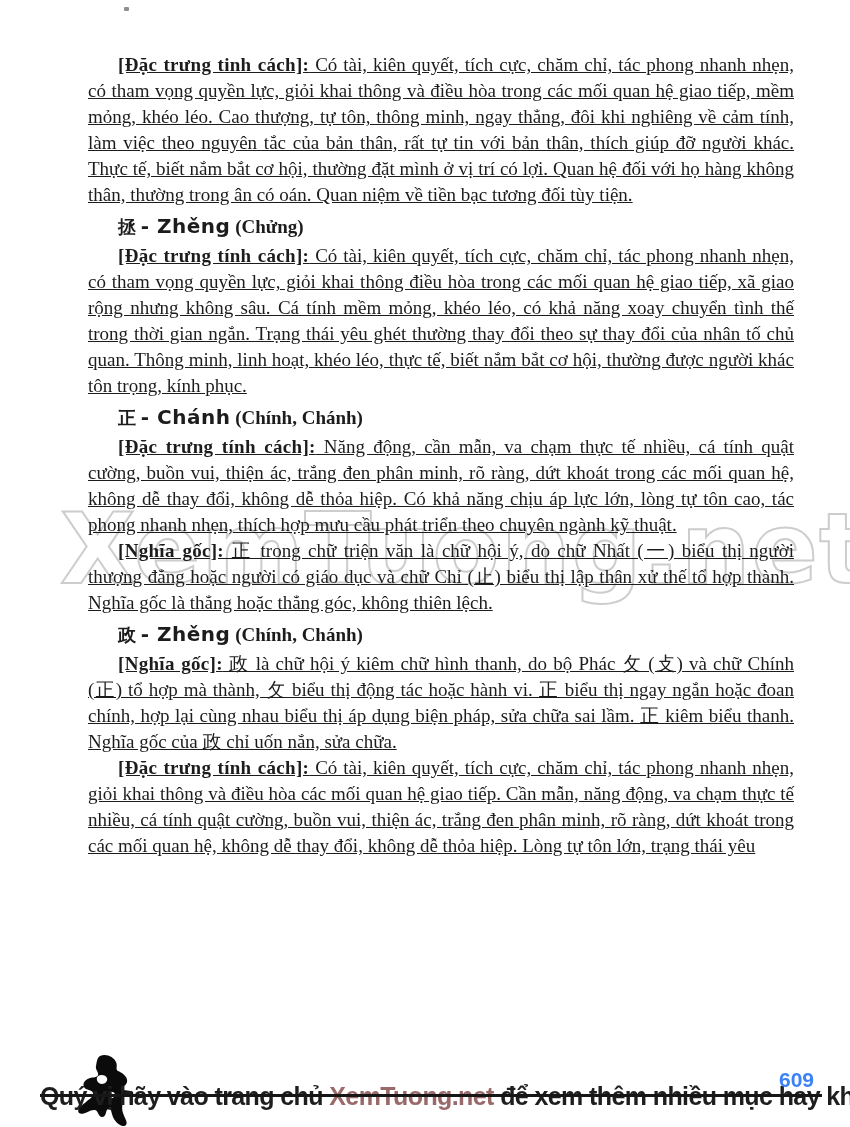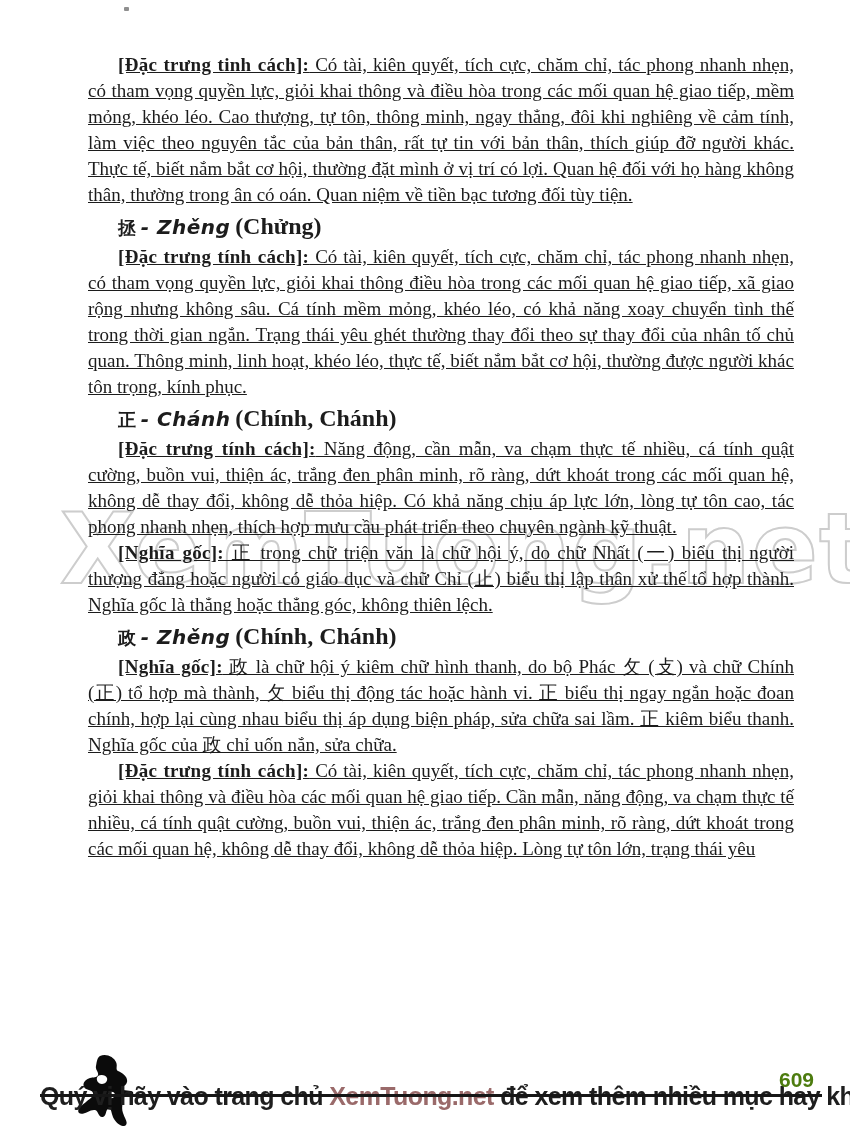--- a/index.html
+++ b/index.html
@@ -17,34 +17,34 @@
     white-space:nowrap; pointer-events:none;
   }
   .content {
     position:absolute; left:88px; top:52px; width:706px; z-index:2;
     font-size:19px; line-height:26px; text-align:justify;
   }
   p.para { margin:0; text-indent:30px;text-decoration:underline; }
   p.para b { letter-spacing:0.3px; }
   p.heading { margin:0; padding:5px 0 3px 0; text-indent:30px; font-weight:bold; }
   .hanzi  { font-size:18px; }
-  .pinyin { font-family:"DejaVu Sans", sans-serif; font-size:20px; letter-spacing:0.5px;font-style:italic; }
-  .viet   { font-size:24px; }
+  .pinyin { font-family:"DejaVu Sans", sans-serif; font-size:20px; letter-spacing:0.5px; }
+  .viet   { font-size:19px; }
   .footer-area { position:absolute; left:0; top:1050px; width:850px; height:77px; z-index:3; }
   .inkblot { position:absolute; left:70px; top:4px; }
   .footer-text {
     position:absolute; left:40px; top:32px; width:785px;
     font-family:"Liberation Sans", sans-serif; font-size:25px; font-weight:bold;
     letter-spacing:-0.6px; color:#1e1e1e; white-space:nowrap;
   }
   .footer-text .site { color:#9a6a6a; }
   .strike-line { position:absolute; left:40px; top:44px; width:782px; height:3px; background:#161616; }
   .page-number {
     position:absolute; right:36px; top:18px;
-    font-family:"Liberation Sans", sans-serif; font-weight:bold; font-size:21px; color:#4d7c0f;
+    font-family:"Liberation Sans", sans-serif; font-weight:bold; font-size:21px; color:#3b82f6;
   }
 </style>
 </head>
 <body>
 
 <div class="page">
   <div class="speck"></div>
 
   <div class="watermark">XemTuong.net</div>
 

